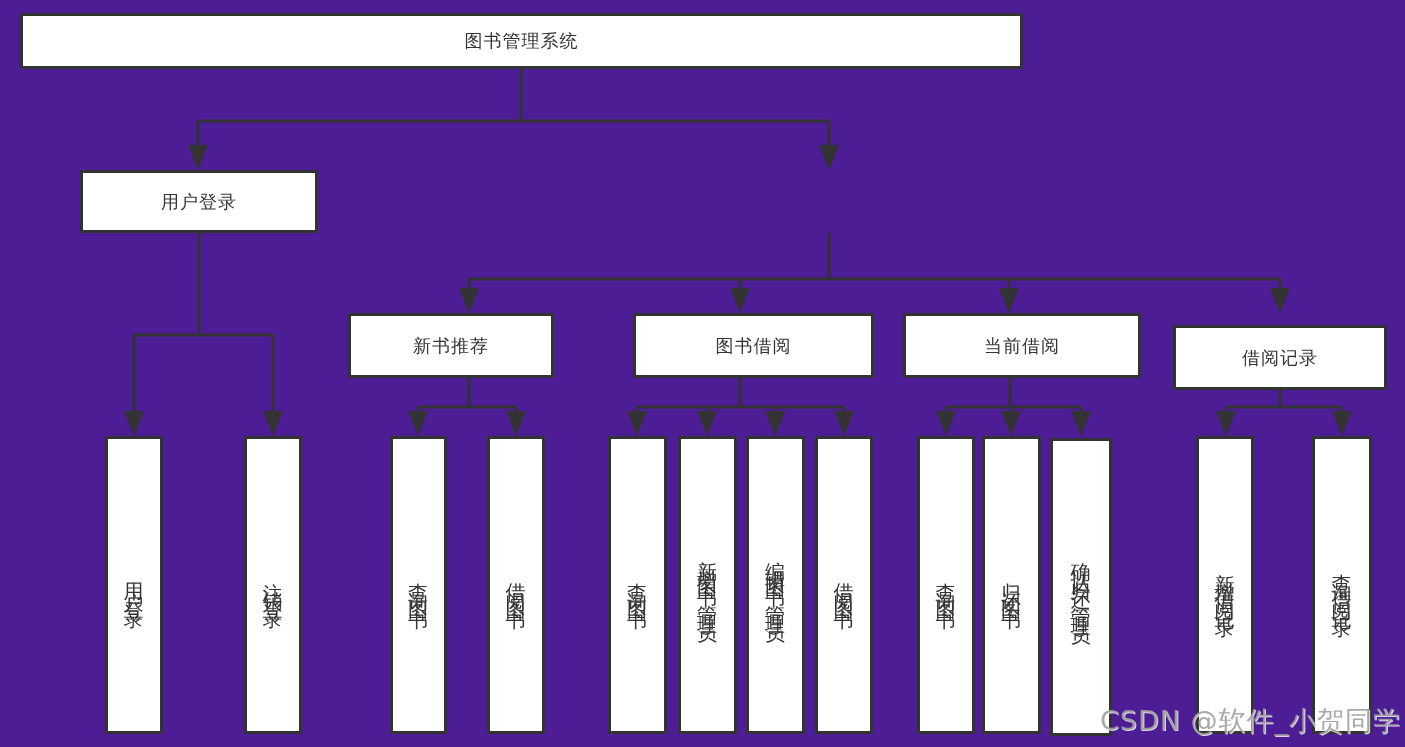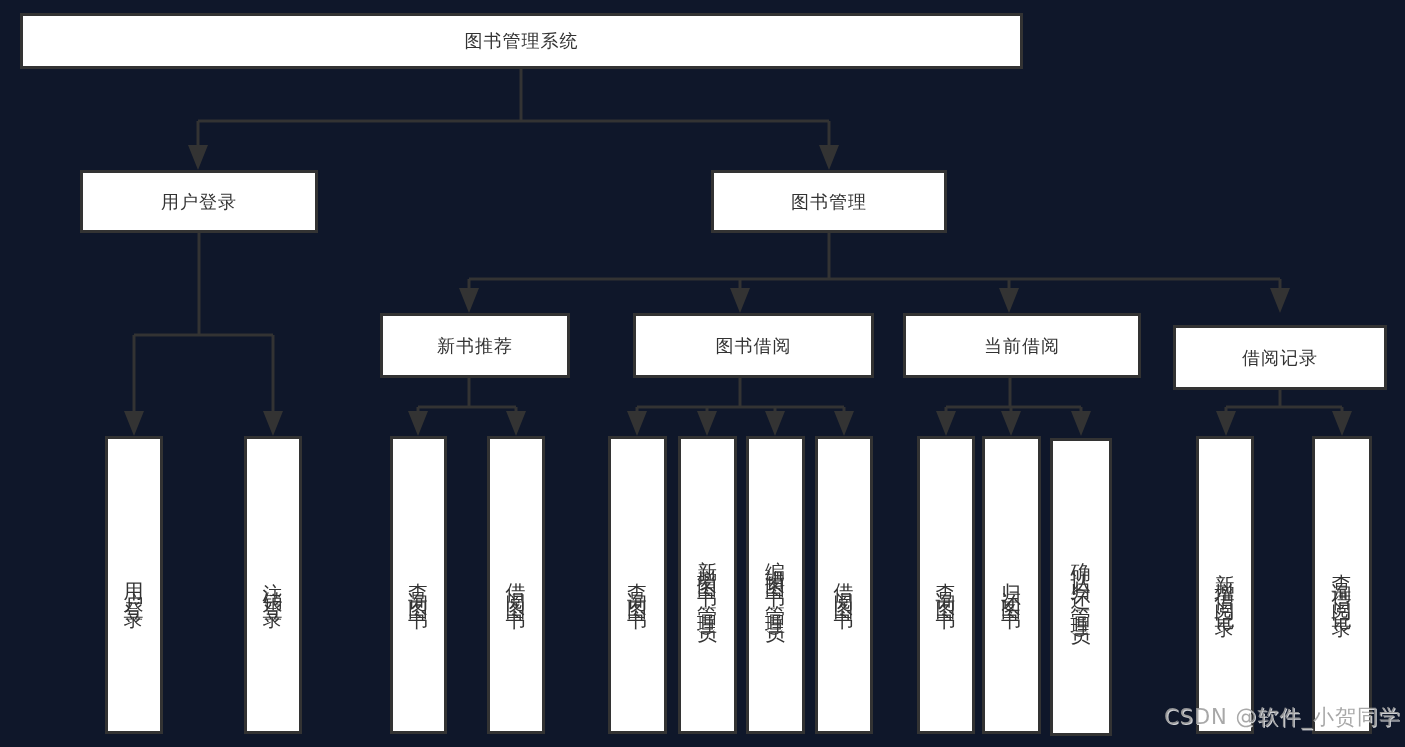--- a/index.html
+++ b/index.html
@@ -1,21 +1,21 @@
 <!DOCTYPE html>
 <html><head>
 <meta charset="utf-8">
 <style>
   * { margin: 0; padding: 0; box-sizing: border-box; }
   html, body { background: #ffffff; }
   #canvas {
     position: relative;
     width: 1405px;
     height: 747px;
-    background: #0f172a;
+    background: #4c1d95;
     font-family: "DejaVu Sans", "Liberation Sans", sans-serif;
     overflow: hidden;
   }
   #connectors {
     position: absolute;
     left: 0; top: 0;
     width: 1405px; height: 747px;
   }
   .node {
     position: absolute;
@@ -35,22 +35,22 @@
   .node.v {
     writing-mode: vertical-rl;
     text-orientation: mixed;
     font-size: 20px;
     letter-spacing: 9px;
     line-height: 52px;
   }
   #watermark {
     position: absolute;
     right: 4px;
-    bottom: 16px;
-    font-size: 21px;
+    bottom: 8px;
+    font-size: 27px;
     letter-spacing: 1px;
     color: rgba(158, 158, 158, 0.9);
     text-shadow: 1px 1px 0 rgba(255,255,255,0.8);
     white-space: nowrap;
   }
 </style>
 </head>
 <body>
 
 <div id="canvas">
@@ -91,23 +91,22 @@
       <polygon points="1001,411 1021,411 1011,436"></polygon>
       <polygon points="1071,411 1091,411 1081,436"></polygon>
       <polygon points="1216,411 1236,411 1226,436"></polygon>
       <polygon points="1332,411 1352,411 1342,436"></polygon>
     </g>
   </svg>
 
   <div class="node h" style="left:20px; top:13px; width:1003px; height:56px">图书管理系统</div>
 
   <div class="node h" style="left:80px; top:170px; width:238px; height:63px">用户登录</div>
-  <div class="node h" style="left:711px; top:170px; width:236px; height:63px">图书管理</div>
 
-  <div class="node h" style="left:380px; top:313px; width:190px; height:65px">新书推荐</div>
+  <div class="node h" style="left:348px; top:313px; width:206px; height:65px">新书推荐</div>
   <div class="node h" style="left:633px; top:313px; width:241px; height:65px">图书借阅</div>
   <div class="node h" style="left:903px; top:313px; width:238px; height:65px">当前借阅</div>
   <div class="node h" style="left:1173px; top:325px; width:214px; height:65px">借阅记录</div>
 
   <div class="node v" style="left:105px; top:436px; width:58px; height:298px">用户登录</div>
   <div class="node v" style="left:244px; top:436px; width:58px; height:298px">注销登录</div>
 
   <div class="node v" style="left:390px; top:436px; width:57px; height:298px">查询图书</div>
   <div class="node v" style="left:487px; top:436px; width:58px; height:298px">借阅图书</div>
 

